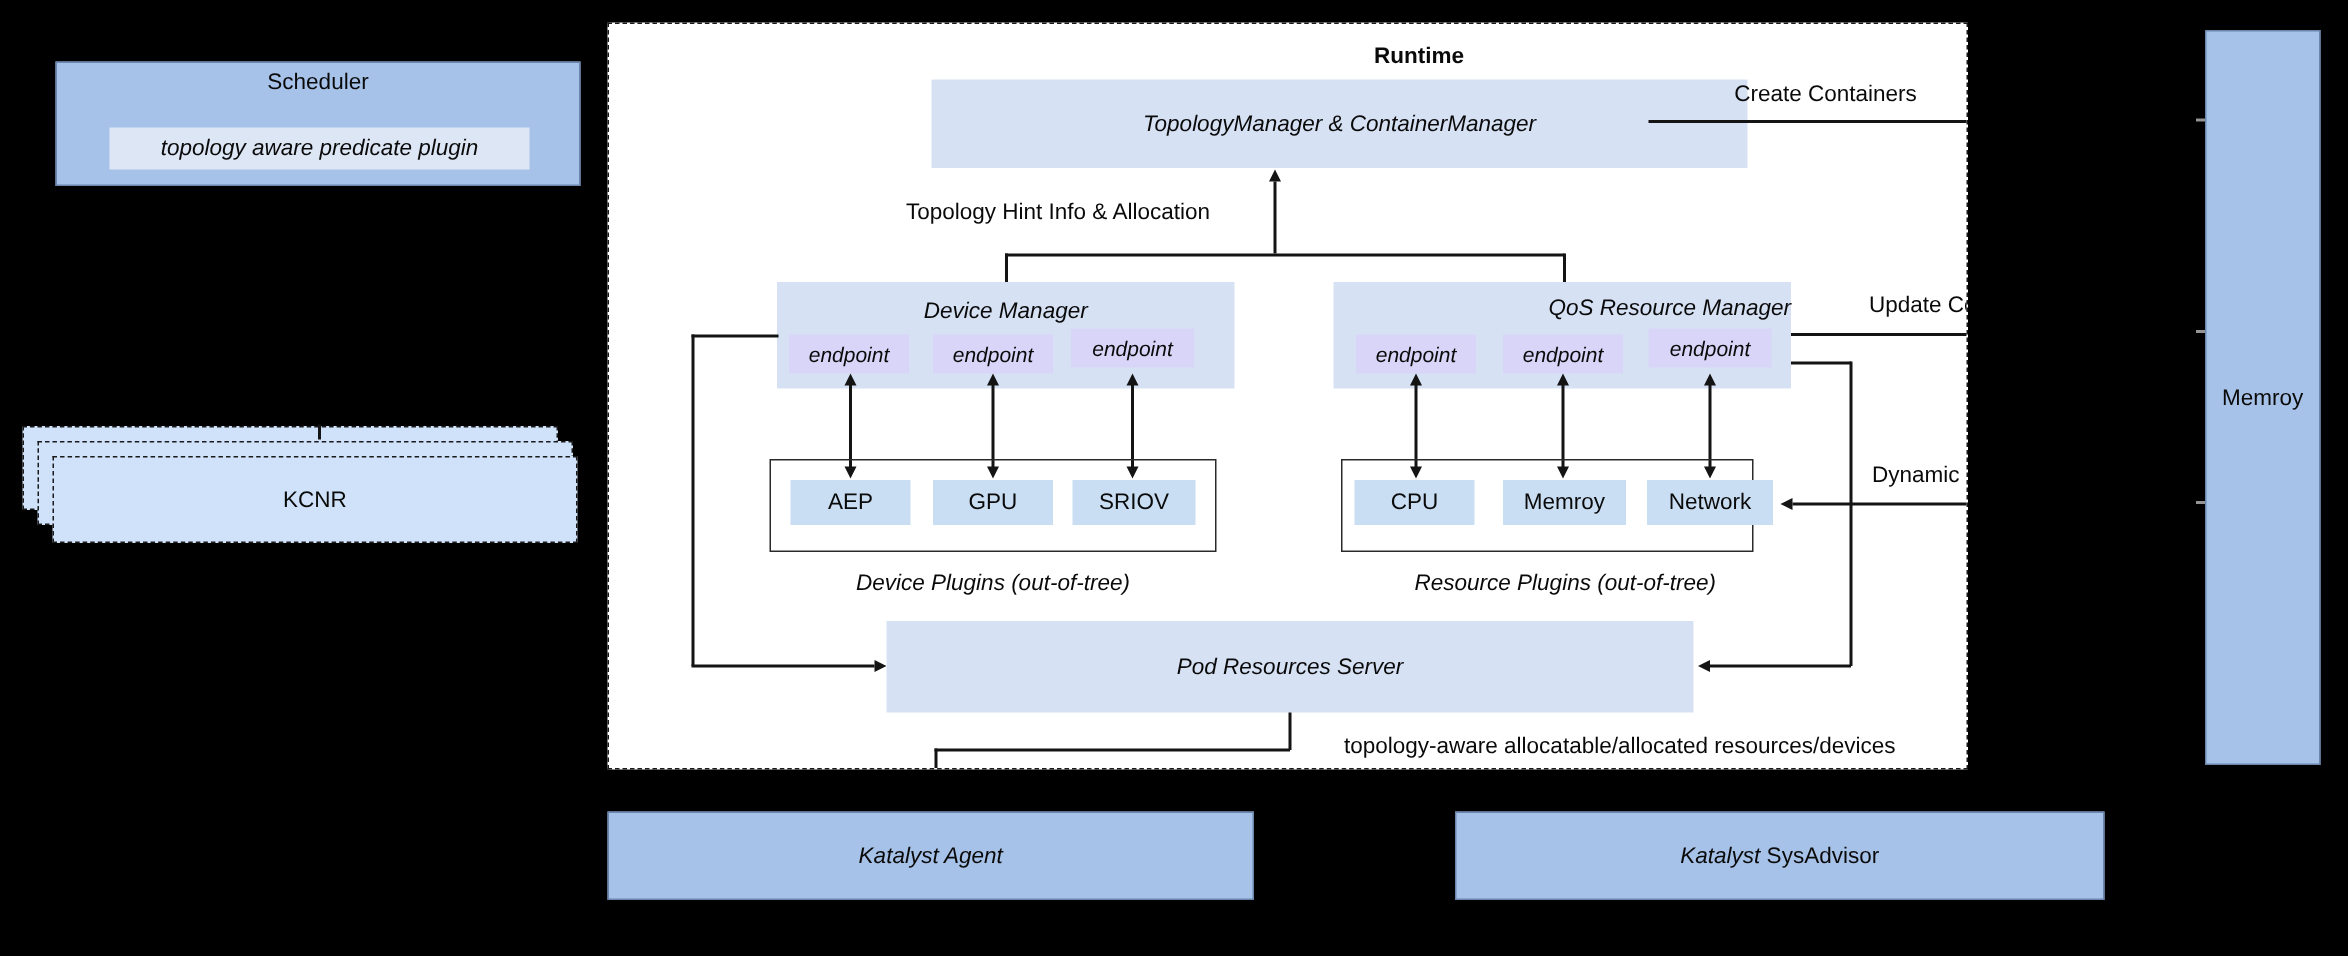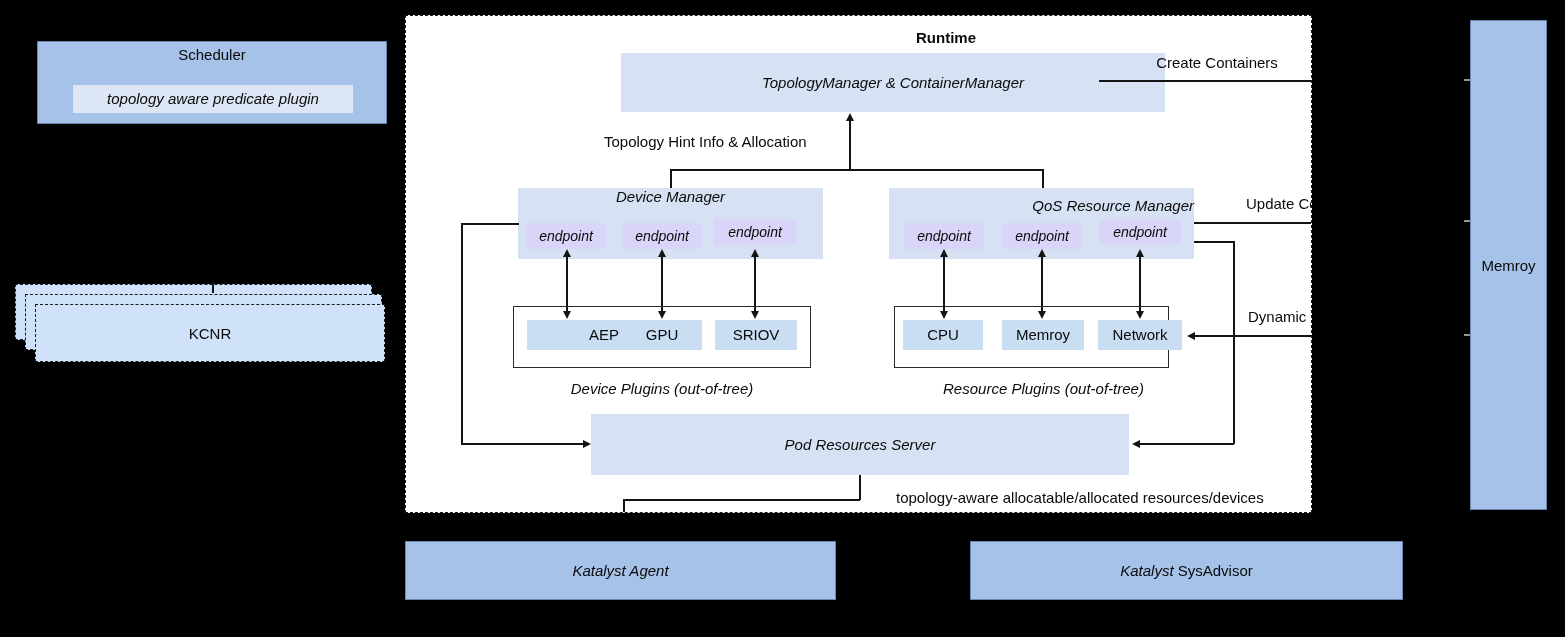--- a/index.html
+++ b/index.html
@@ -56,21 +56,21 @@
 
     <div class="tri tri-up" style="left:440px;top:97px;"></div>
     <div class="vline" style="left:443px;top:105px;width:1.5px;height:48px;"></div>
     <div class="abs nowrap" style="left:198px;top:117px;">Topology Hint Info &amp; Allocation</div>
 
     <div class="hline" style="left:264px;top:153px;width:373px;height:1.5px;"></div>
     <div class="vline" style="left:264px;top:153px;width:1.5px;height:19px;"></div>
     <div class="vline" style="left:636px;top:153px;width:1.5px;height:19px;"></div>
 
     <div class="abs light-box" style="left:112px;top:172px;width:305px;height:71px;">
-      <div class="center italic" style="padding-top:0;">Device Manager</div>
+      <div class="center italic" style="padding-top:11px;">Device Manager</div>
       <div class="abs endpoint" style="left:8px;top:35px;width:80px;height:26px;">endpoint</div>
       <div class="abs endpoint" style="left:104px;top:35px;width:80px;height:26px;">endpoint</div>
       <div class="abs endpoint" style="left:196px;top:31px;width:82px;height:26px;">endpoint</div>
     </div>
 
     <div class="abs light-box" style="left:483px;top:172px;width:305px;height:71px;">
       <div class="center italic" style="padding-top:9px;text-align:right;">QoS Resource Manager</div>
       <div class="abs endpoint" style="left:15px;top:35px;width:80px;height:26px;">endpoint</div>
       <div class="abs endpoint" style="left:113px;top:35px;width:80px;height:26px;">endpoint</div>
       <div class="abs endpoint" style="left:210px;top:31px;width:82px;height:26px;">endpoint</div>
@@ -94,21 +94,21 @@
 
     <div class="tri tri-up" style="left:632px;top:233px;"></div>
     <div class="vline" style="left:635px;top:240px;width:1.5px;height:56px;"></div>
     <div class="tri tri-down" style="left:632px;top:295px;"></div>
 
     <div class="tri tri-up" style="left:730px;top:233px;"></div>
     <div class="vline" style="left:733px;top:240px;width:1.5px;height:56px;"></div>
     <div class="tri tri-down" style="left:730px;top:295px;"></div>
 
     <div class="abs outline-box" style="left:107px;top:290px;width:298px;height:62px;">
-      <div class="abs plugin-item" style="left:13px;top:13px;width:80px;height:30px;padding-left:37px;">AEP</div>
+      <div class="abs plugin-item" style="left:13px;top:13px;width:80px;height:30px;">AEP</div>
       <div class="abs plugin-item" style="left:108px;top:13px;width:80px;height:30px;">GPU</div>
       <div class="abs plugin-item" style="left:201px;top:13px;width:82px;height:30px;">SRIOV</div>
     </div>
     <div class="abs caption" style="left:107px;top:364px;width:298px;">Device Plugins (out-of-tree)</div>
 
     <div class="abs outline-box" style="left:488px;top:290px;width:275px;height:62px;">
       <div class="abs plugin-item" style="left:8px;top:13px;width:80px;height:30px;">CPU</div>
       <div class="abs plugin-item" style="left:107px;top:13px;width:82px;height:30px;">Memroy</div>
       <div class="abs plugin-item" style="left:203px;top:13px;width:84px;height:30px;">Network</div>
     </div>

